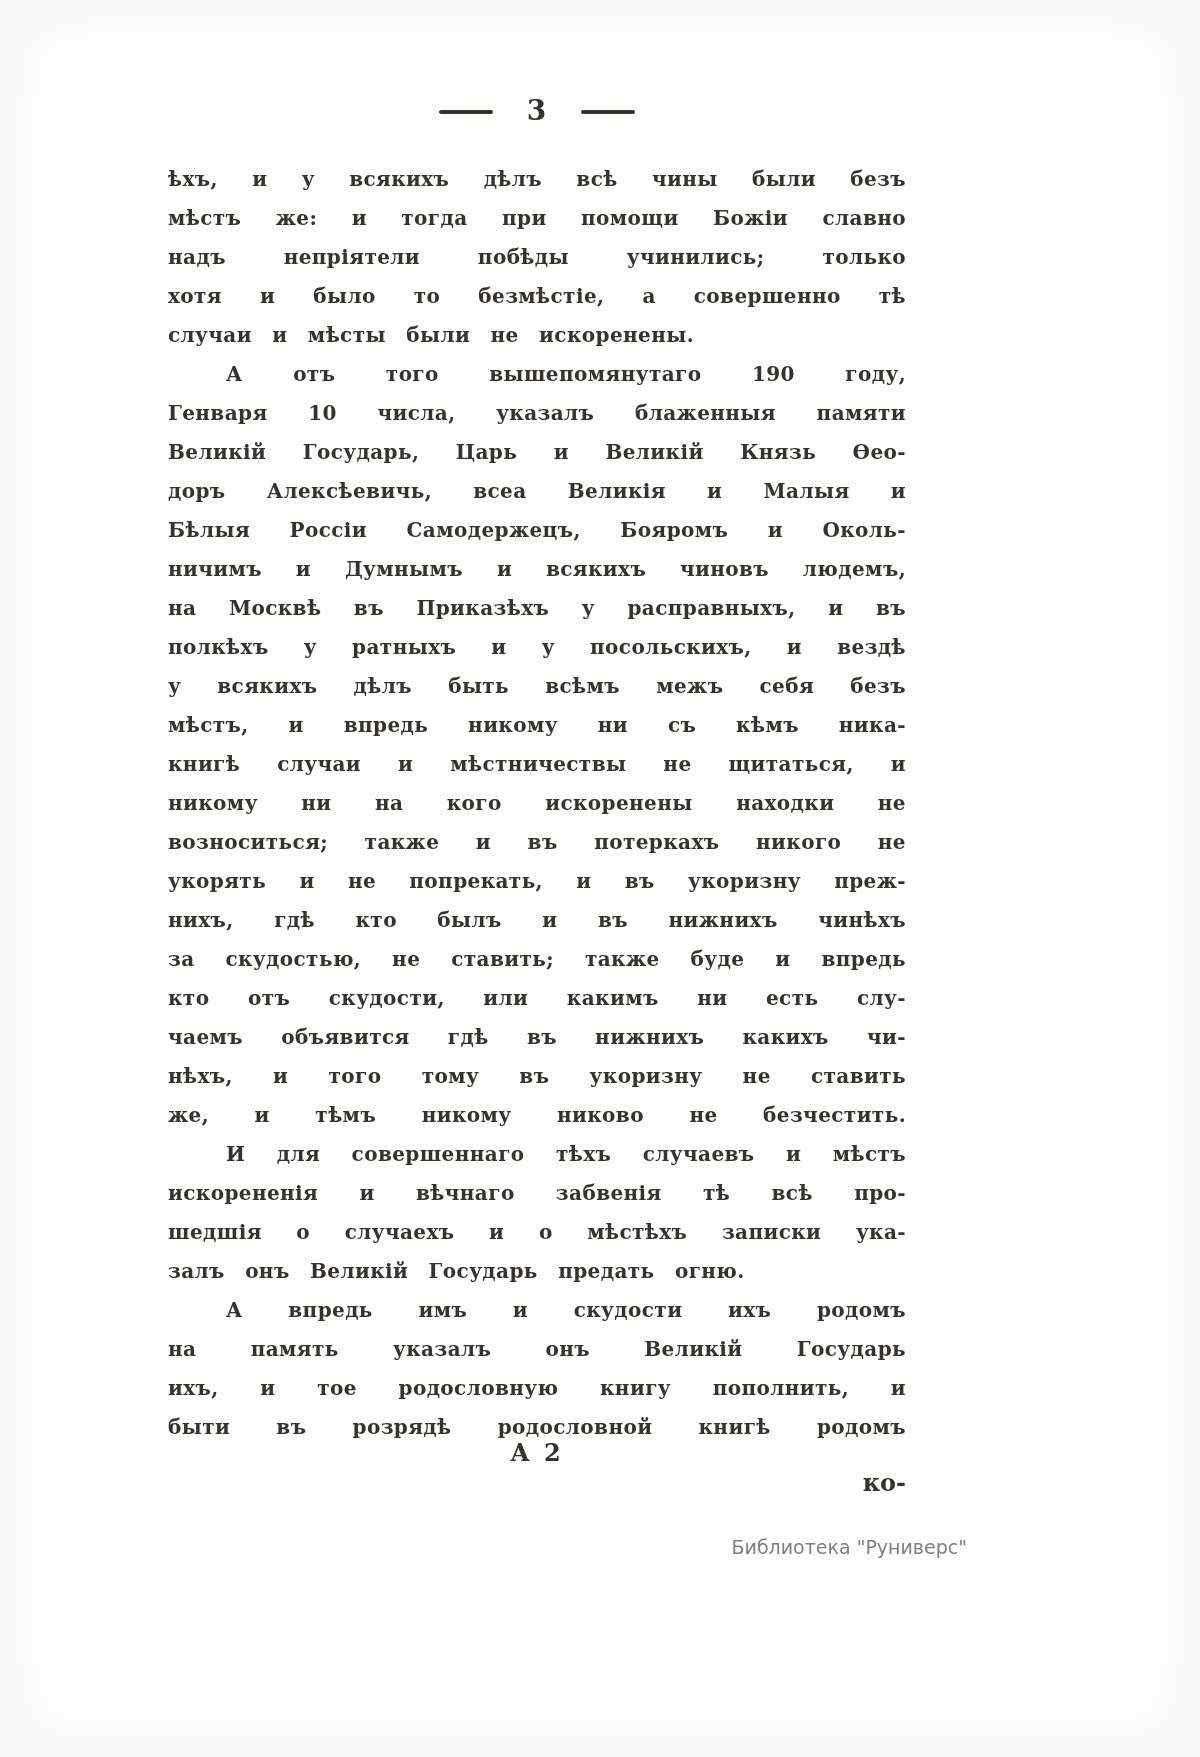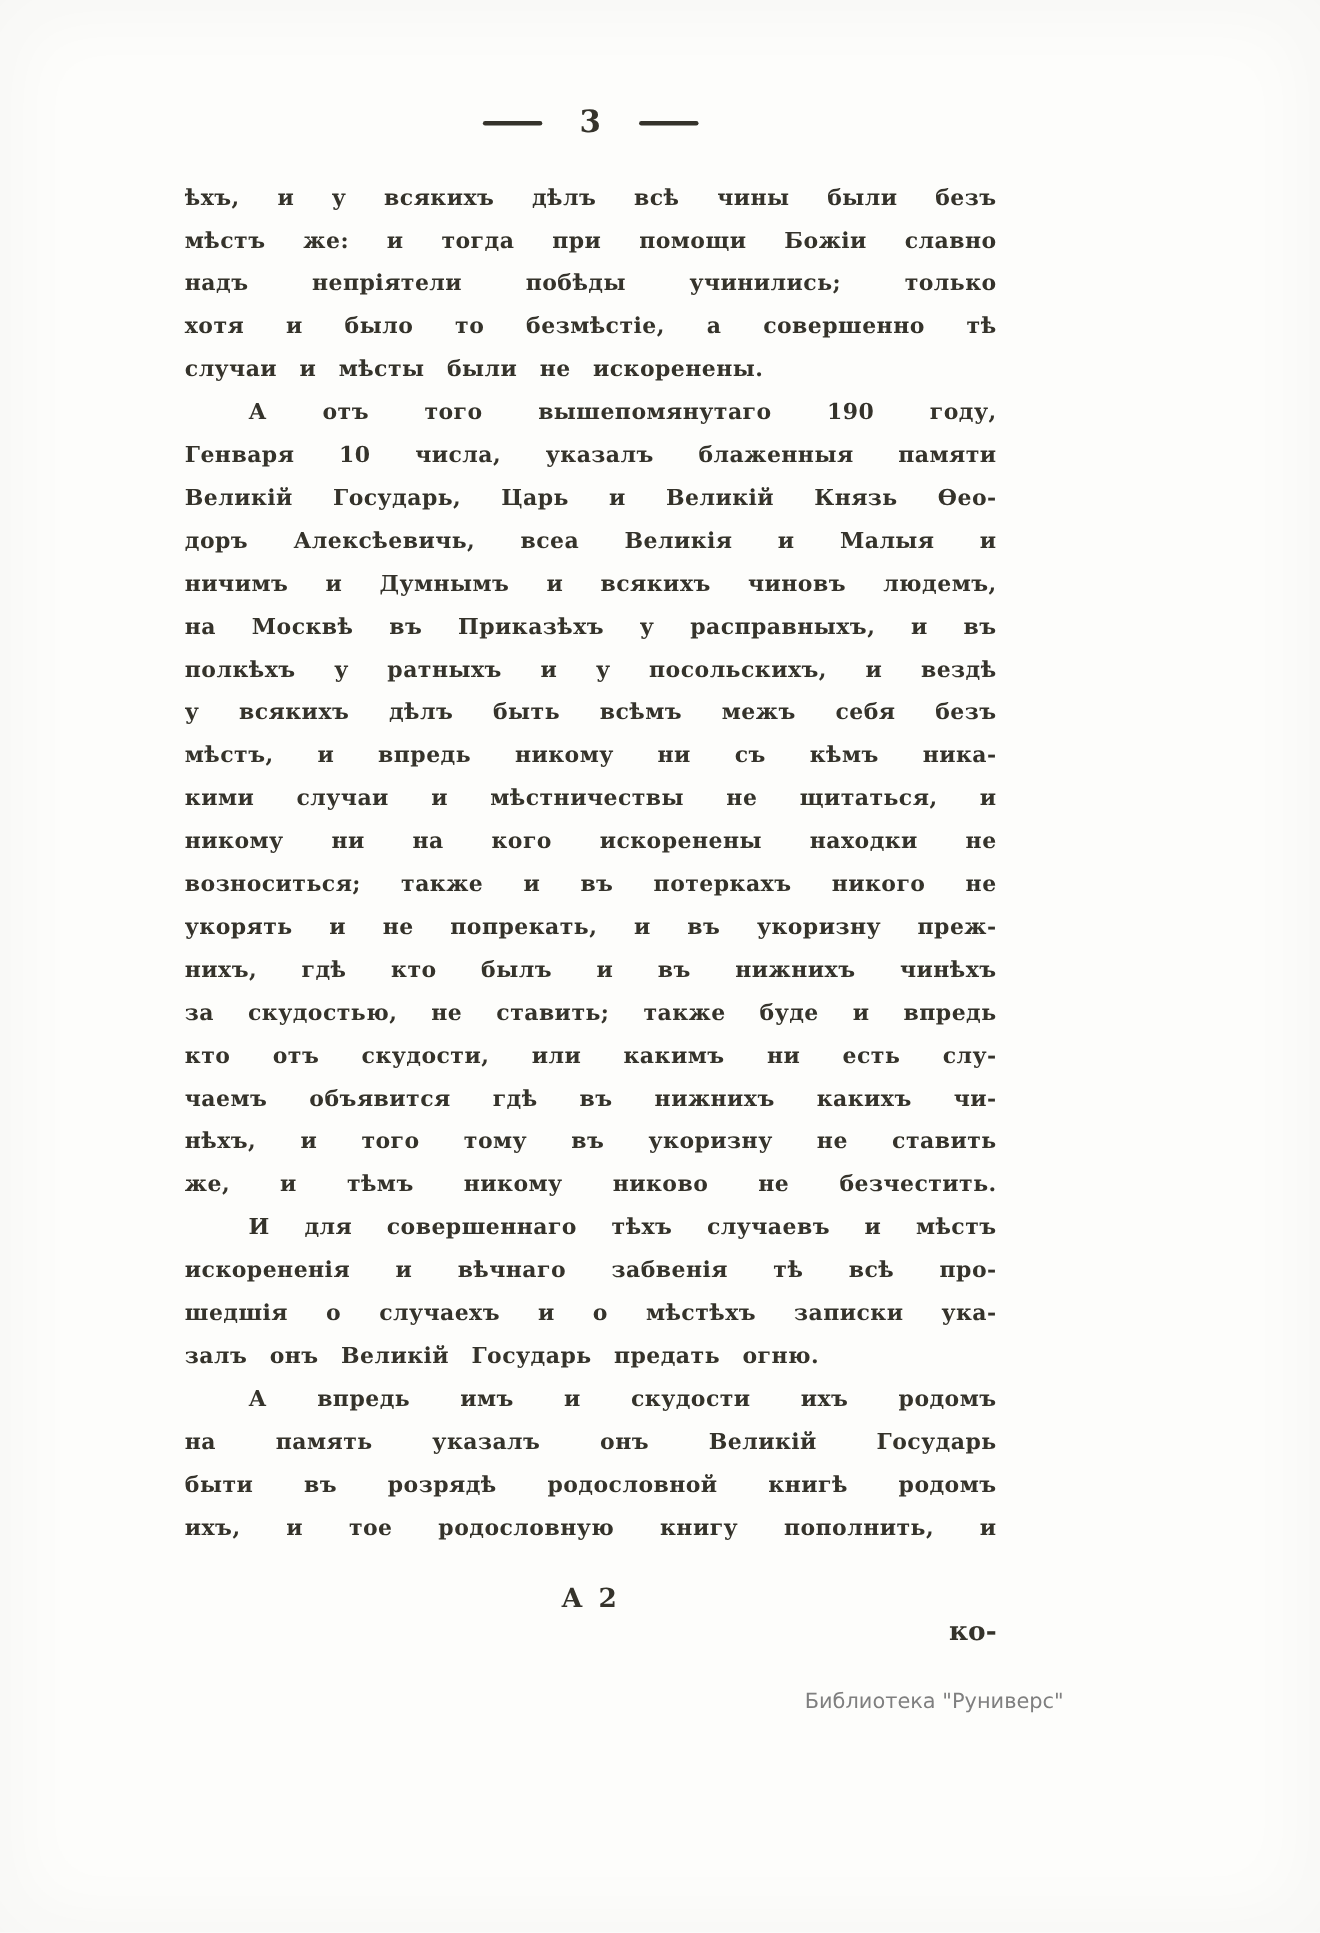--- a/index.html
+++ b/index.html
@@ -112,43 +112,44 @@
   <div class="textblock" id="textblock">
       <div class="line">ѣхъ, и у всякихъ дѣлъ всѣ чины были безъ</div>
       <div class="line">мѣстъ же: и тогда при помощи Божіи славно</div>
       <div class="line">надъ непріятели побѣды учинились; только</div>
       <div class="line">хотя и было то безмѣстіе, а совершенно тѣ</div>
       <div class="line noflush">случаи и мѣсты были не искоренены.</div>
       <div class="line indent">А отъ того вышепомянутаго 190 году,</div>
       <div class="line">Генваря 10 числа, указалъ блаженныя памяти</div>
       <div class="line">Великій Государь, Царь и Великій Князь Ѳео-</div>
       <div class="line">доръ Алексѣевичь, всеа Великія и Малыя и</div>
+      <div class="line">Бѣлыя Россіи Самодержецъ, Бояромъ и Околь-</div>
       <div class="line">ничимъ и Думнымъ и всякихъ чиновъ людемъ,</div>
       <div class="line">на Москвѣ въ Приказѣхъ у расправныхъ, и въ</div>
       <div class="line">полкѣхъ у ратныхъ и у посольскихъ, и вездѣ</div>
       <div class="line">у всякихъ дѣлъ быть всѣмъ межъ себя безъ</div>
       <div class="line">мѣстъ, и впредь никому ни съ кѣмъ ника-</div>
-      <div class="line">кими случаи и мѣстничествы не щитаться, и</div>
+      <div class="line">книгѣ случаи и мѣстничествы не щитаться, и</div>
       <div class="line">никому ни на кого искоренены находки не</div>
       <div class="line">возноситься; также и въ потеркахъ никого не</div>
       <div class="line">укорять и не попрекать, и въ укоризну преж-</div>
       <div class="line">нихъ, гдѣ кто былъ и въ нижнихъ чинѣхъ</div>
       <div class="line">за скудостью, не ставить; также буде и впредь</div>
       <div class="line">кто отъ скудости, или какимъ ни есть слу-</div>
       <div class="line">чаемъ объявится гдѣ въ нижнихъ какихъ чи-</div>
       <div class="line">нѣхъ, и того тому въ укоризну не ставить</div>
       <div class="line">же, и тѣмъ никому никово не безчестить.</div>
       <div class="line indent">И для совершеннаго тѣхъ случаевъ и мѣстъ</div>
       <div class="line">искорененія и вѣчнаго забвенія тѣ всѣ про-</div>
       <div class="line">шедшія о случаехъ и о мѣстѣхъ записки ука-</div>
       <div class="line noflush">залъ онъ Великій Государь предать огню.</div>
       <div class="line indent">А впредь имъ и скудости ихъ родомъ</div>
       <div class="line">на память указалъ онъ Великій Государь</div>
+      <div class="line">ихъ, и тое родословную книгу пополнить, и</div>
       <div class="line">быти въ розрядѣ родословной книгѣ родомъ</div>
-      <div class="line">ихъ, и тое родословную книгу пополнить, и</div>
     </div>
 
   <div class="signature">А 2</div>
 
   <div class="catchword">ко-</div>
 
   <div class="watermark">Библиотека "Руниверс"</div>
 
 </div>
 

